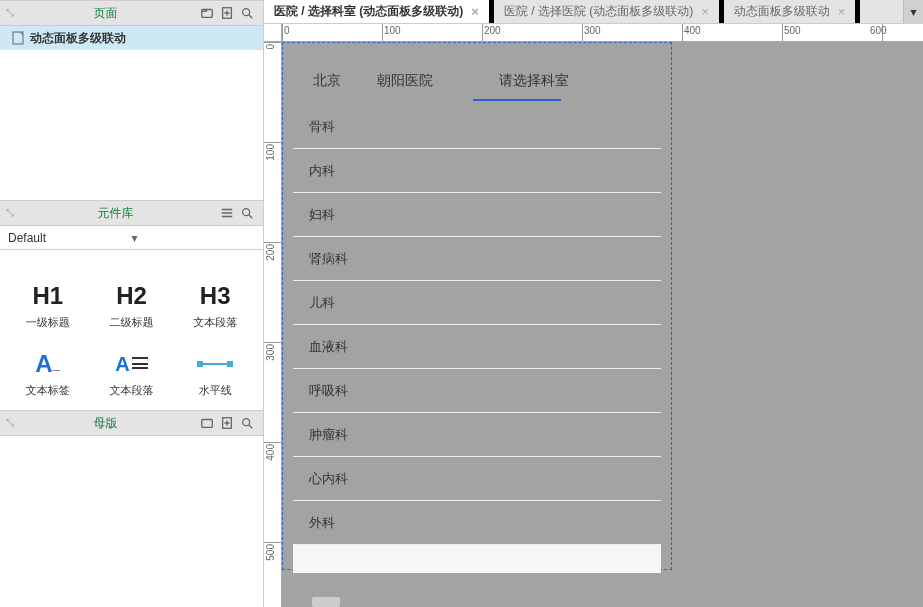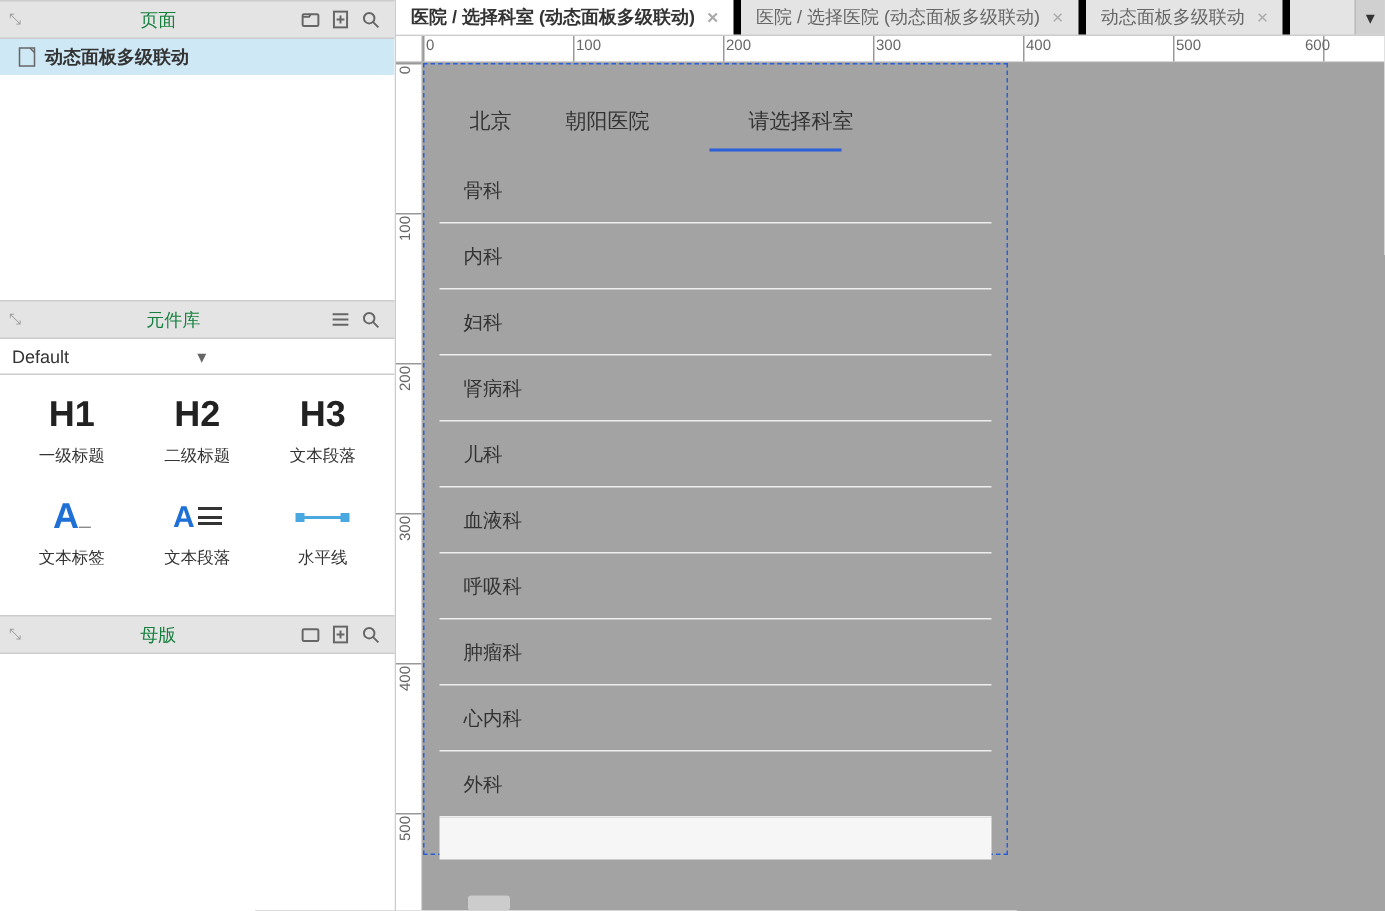--- a/index.html
+++ b/index.html
@@ -13,21 +13,21 @@
 .pages-panel { flex: 0 0 auto; height: 200px; display: flex; flex-direction: column; }
 .pages-body { flex: 1; background: #fff; overflow: auto; }
 .page-item { display: flex; align-items: center; height: 24px; padding: 0 12px; background: #cfe8f6; }
 .page-item svg { width: 12px; height: 14px; margin-right: 6px; stroke: #666; fill: none; }
 .page-item span { font-weight: bold; font-size: 12px; }
 .lib-panel { flex: 0 0 auto; display: flex; flex-direction: column; }
 .lib-select { display: flex; align-items: center; border-bottom: 1px solid #ccc; height: 24px; padding: 0 8px; background: #fff; cursor: pointer; }
 .lib-select span { flex: 1; }
 .lib-select .chev { color: #666; }
 .lib-grid { display: grid; grid-template-columns: repeat(3, 1fr); gap: 0; padding: 12px 6px; background: #fff; }
-.lib-item { display: flex; flex-direction: column; align-items: center; justify-content: flex-start; height: 68px; cursor: pointer; }
+.lib-item { display: flex; flex-direction: column; align-items: center; justify-content: flex-end; height: 68px; cursor: pointer; }
 .lib-item .glyph { font-size: 24px; font-weight: bold; color: #222; font-family: Arial, sans-serif; height: 30px; display: flex; align-items: center; }
 .lib-item .label { font-size: 11px; color: #333; margin-top: 4px; }
 .lib-item.blue .glyph { color: #1e6fd6; }
 .lib-item .para { display: flex; align-items: center; }
 .lib-item .para .a { color: #1e6fd6; font-size: 20px; font-weight: bold; margin-right: 2px; }
 .lib-item .para .lines { display: inline-block; width: 16px; height: 14px; border-top: 2px solid #333; position: relative; }
 .lib-item .para .lines::before, .lib-item .para .lines::after { content: ""; position: absolute; left: 0; right: 0; border-top: 2px solid #333; }
 .lib-item .para .lines::before { top: 4px; }
 .lib-item .para .lines::after { top: 8px; }
 .hr-glyph { width: 30px; height: 2px; background: #4aa8e0; position: relative; }

